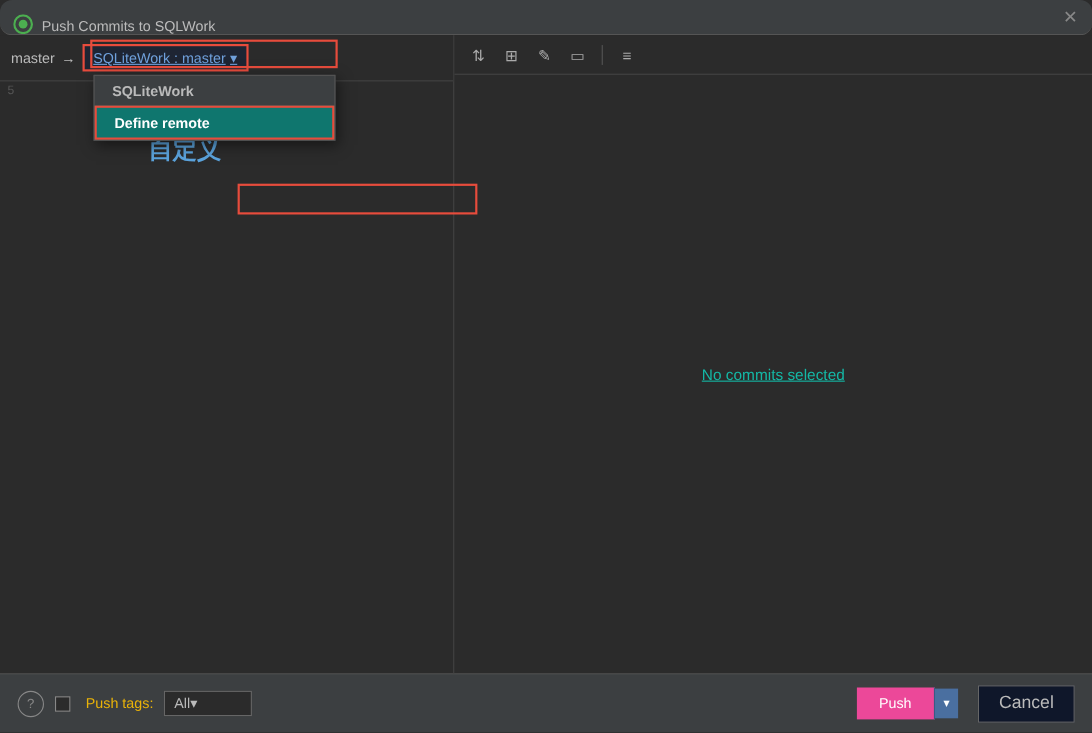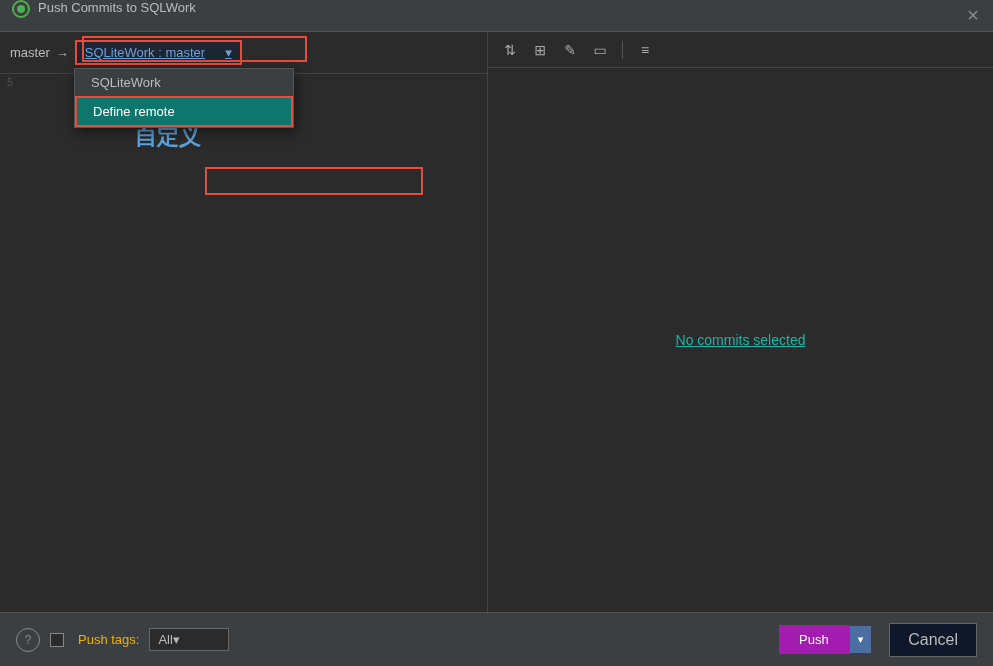--- a/index.html
+++ b/index.html
@@ -12,24 +12,25 @@
       color: #bbbbbb;
       overflow: hidden;
       position: relative;
     }
 
     
     .title-bar {
       background: #3c3f41;
       height: 32px;
       display: flex;
-      align-items: flex-start;
+      align-items: flex-end;
       padding: 0 12px;
       border-bottom: 1px solid #555;
       position: relative;
+      border-radius: 11px;
     }
     .title-bar-icon {
       width: 18px;
       height: 18px;
       margin-right: 8px;
       display: flex;
       align-items: center;
       justify-content: center;
     }
     .title-bar-text {
@@ -53,21 +54,21 @@
     }
 
     
     .main-content {
       display: flex;
       height: calc(666px - 32px - 54px);
     }
 
     
     .left-panel {
-      width: 488px;
+      width: 413px;
       background: #2b2b2b;
       border-right: 1px solid #444;
       display: flex;
       flex-direction: column;
       position: relative;
     }
 
     
     .branch-row {
       display: flex;
@@ -89,34 +90,35 @@
     }
     .branch-dropdown {
       background: #1e2533;
       border: 2px solid #e74c3c;
       color: #6fa0db;
       padding: 3px 8px;
       font-size: 13px;
       cursor: pointer;
       display: flex;
       align-items: center;
-      gap: 20px;
+      gap: 4px;
       text-decoration: underline;
     }
 
     
     .dropdown-popup {
       position: absolute;
       top: 36px;
-      left: 74px;
+      left: 85px;
       background: #3c3f41;
       border: 1px solid #555;
       z-index: 100;
       width: 220px;
       box-shadow: 2px 4px 12px rgba(0,0,0,0.5);
+      font-weight: bold;
     }
     .dropdown-item {
       padding: 6px 16px;
       color: #bbbbbb;
       cursor: pointer;
       font-size: 13px;
     }
     .dropdown-item-highlighted {
       background: #0f766e;
       color: #fff;
@@ -254,21 +256,21 @@
       align-items: center;
       cursor: pointer;
       min-width: 80px;
     }
     .spacer { flex: 1; }
     .push-btn-group {
       display: flex;
       align-items: center;
     }
     .push-btn {
-      background: #a21caf;
+      background: #ec4899;
       color: #fff;
       border: none;
       padding: 7px 20px;
       font-size: 13px;
       cursor: pointer;
       border-right: 1px solid #3a5a85;
     }
     .push-dropdown-btn {
       background: #4a6fa0;
       color: #fff;

